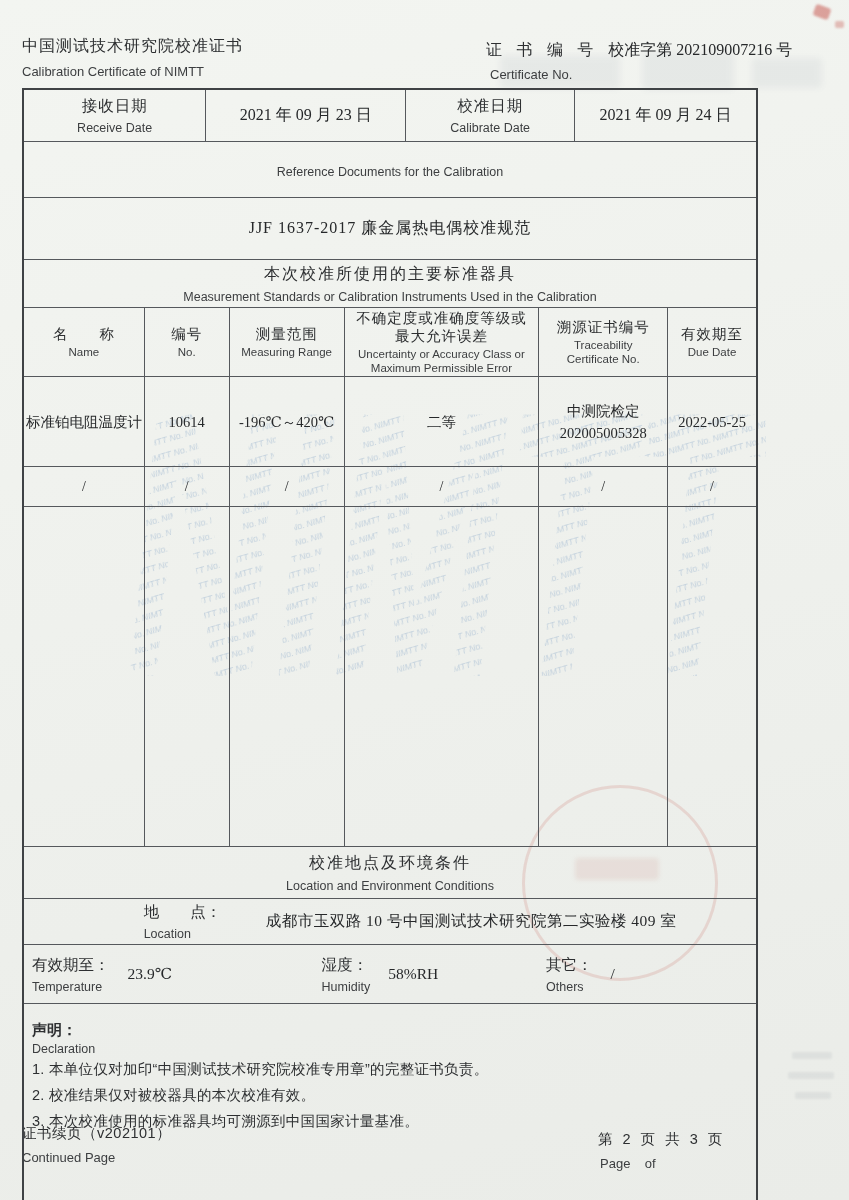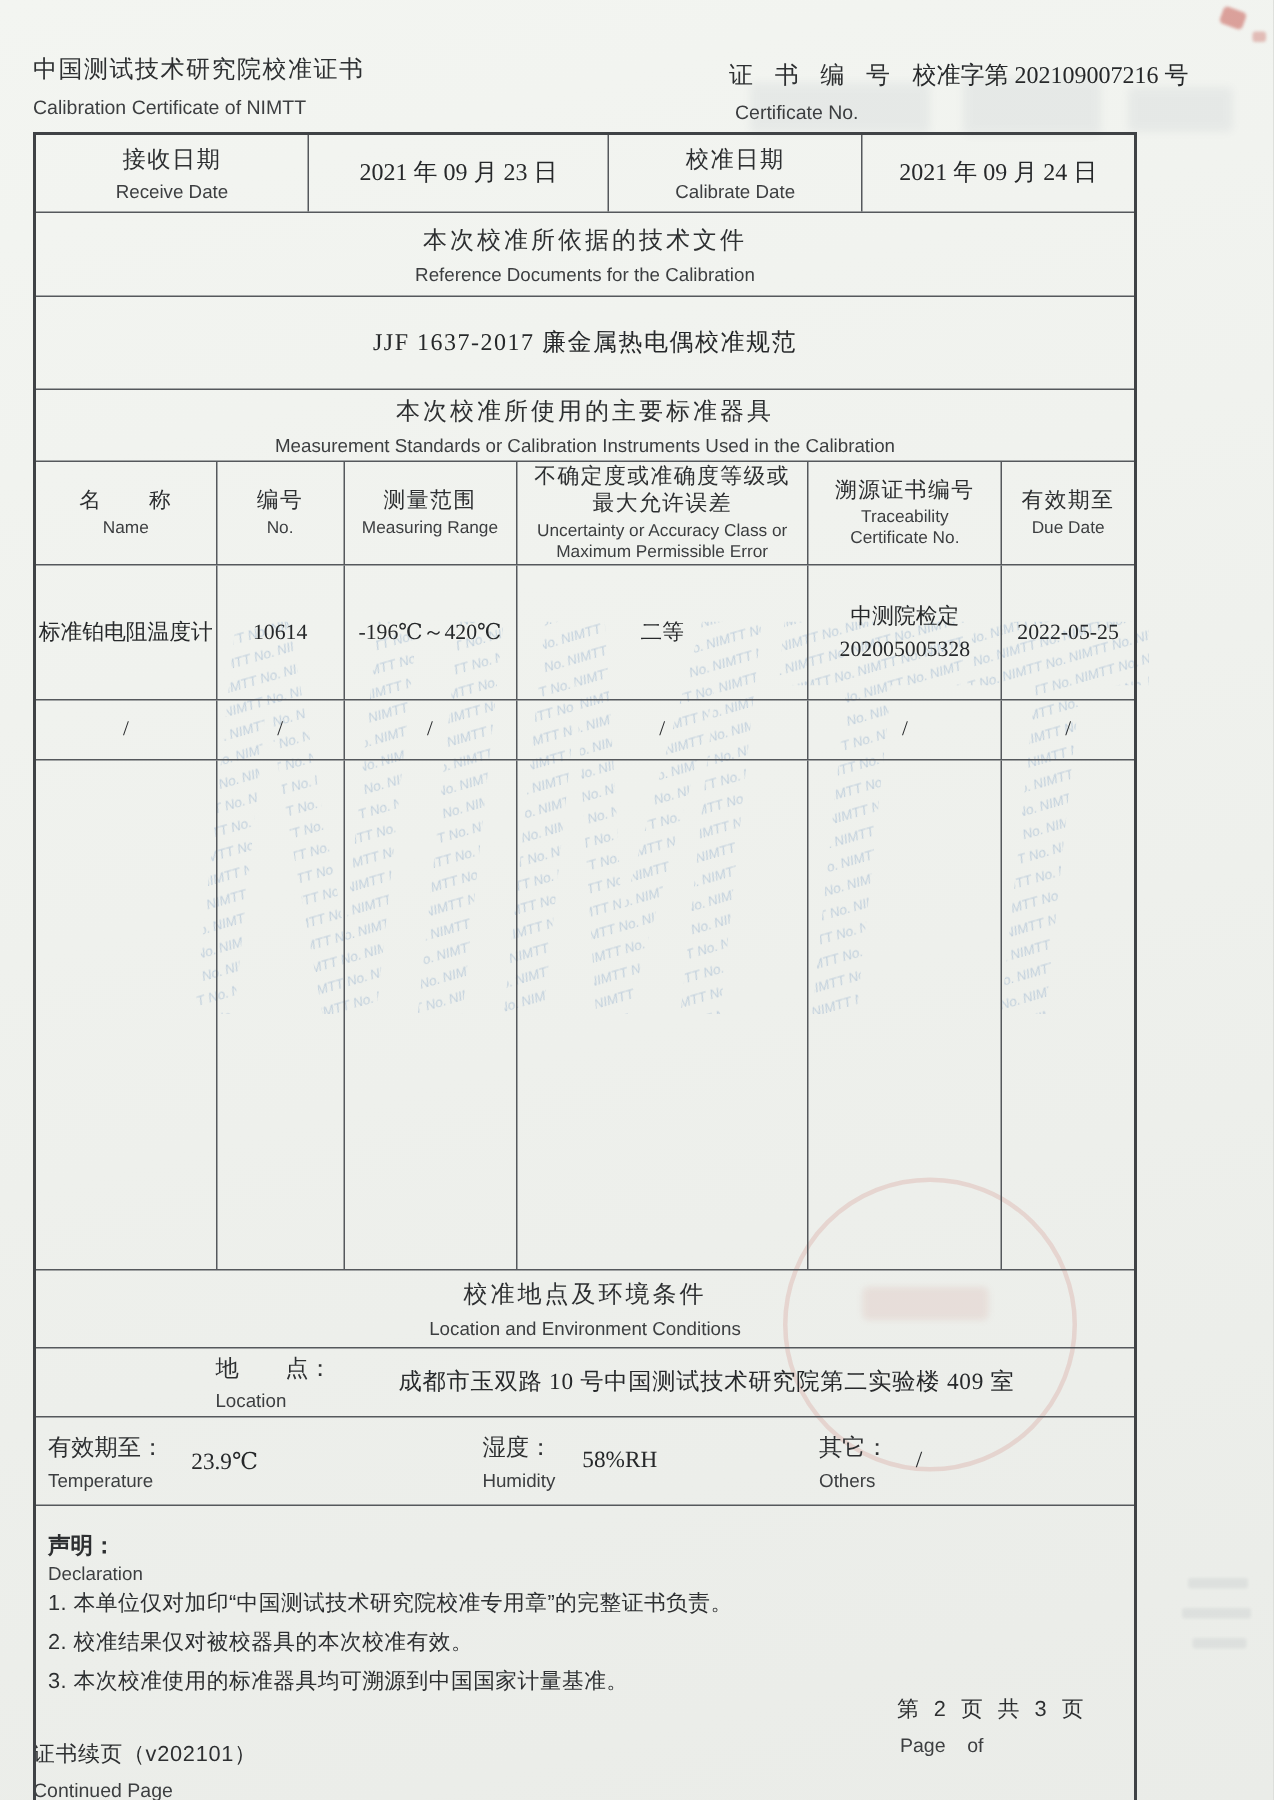--- a/index.html
+++ b/index.html
@@ -61,21 +61,21 @@
   .env-g{display:flex;align-items:center;}
   .env-g .val{font-size:15.5px;margin-left:18px;}
   .g1{flex:0 0 40%;} .g2{flex:0 0 31%;} .g3{flex:1 1 auto;}
 
   .r-decl .c.full{justify-content:flex-start;padding:6px 10px 0 8px;align-items:flex-start;margin-top:11px;}
   .decl-cn{font-size:15px;font-weight:600;}
   .decl-en{font-size:12.5px;margin-top:2px;color:#3c3e40;}
   .decl-item{font-size:14.5px;line-height:26px;letter-spacing:0.3px;}
 
   
-  .ftr-left{position:absolute;left:22px;top:1160px;}
+  .ftr-left{position:absolute;left:22px;top:1124px;}
   .ftr-left .cn{font-size:14.5px;letter-spacing:0.5px;}
   .ftr-left .en{font-size:13px;margin-top:7px;}
   .ftr-right{position:absolute;left:598px;top:1130px;}
   .ftr-right .cn{font-size:14.5px;letter-spacing:3px;}
   .ftr-right .en{font-size:13px;margin-top:7px;white-space:pre;margin-left:2px;}
 
   
   .wmark{position:absolute;left:118px;top:368px;z-index:1;}
   .stamp{position:absolute;left:522px;top:785px;width:190px;height:190px;border-radius:50%;
          border:3px solid rgba(190,80,70,0.16);z-index:2;}
@@ -146,21 +146,20 @@
         <div class="lab-cn">校准日期</div>
         <div class="lab-en">Calibrate Date</div>
       </div>
       <div class="c c4">
         <div class="val">2021 年 09 月 24 日</div>
       </div>
     </div>
 
     <div class="row r-sec">
       <div class="c full">
-        <div class="sec-cn">本次校准所依据的技术文件</div>
         <div class="sec-en en">Reference Documents for the Calibration</div>
       </div>
     </div>
 
     <div class="row r-refval">
       <div class="c full">
         <div class="val">JJF 1637-2017  廉金属热电偶校准规范</div>
       </div>
     </div>
 

